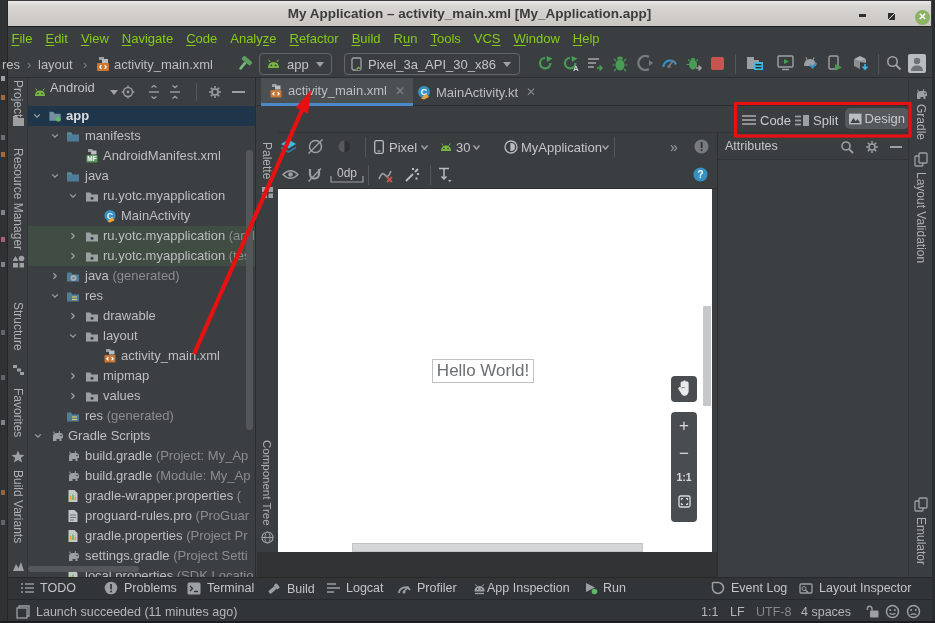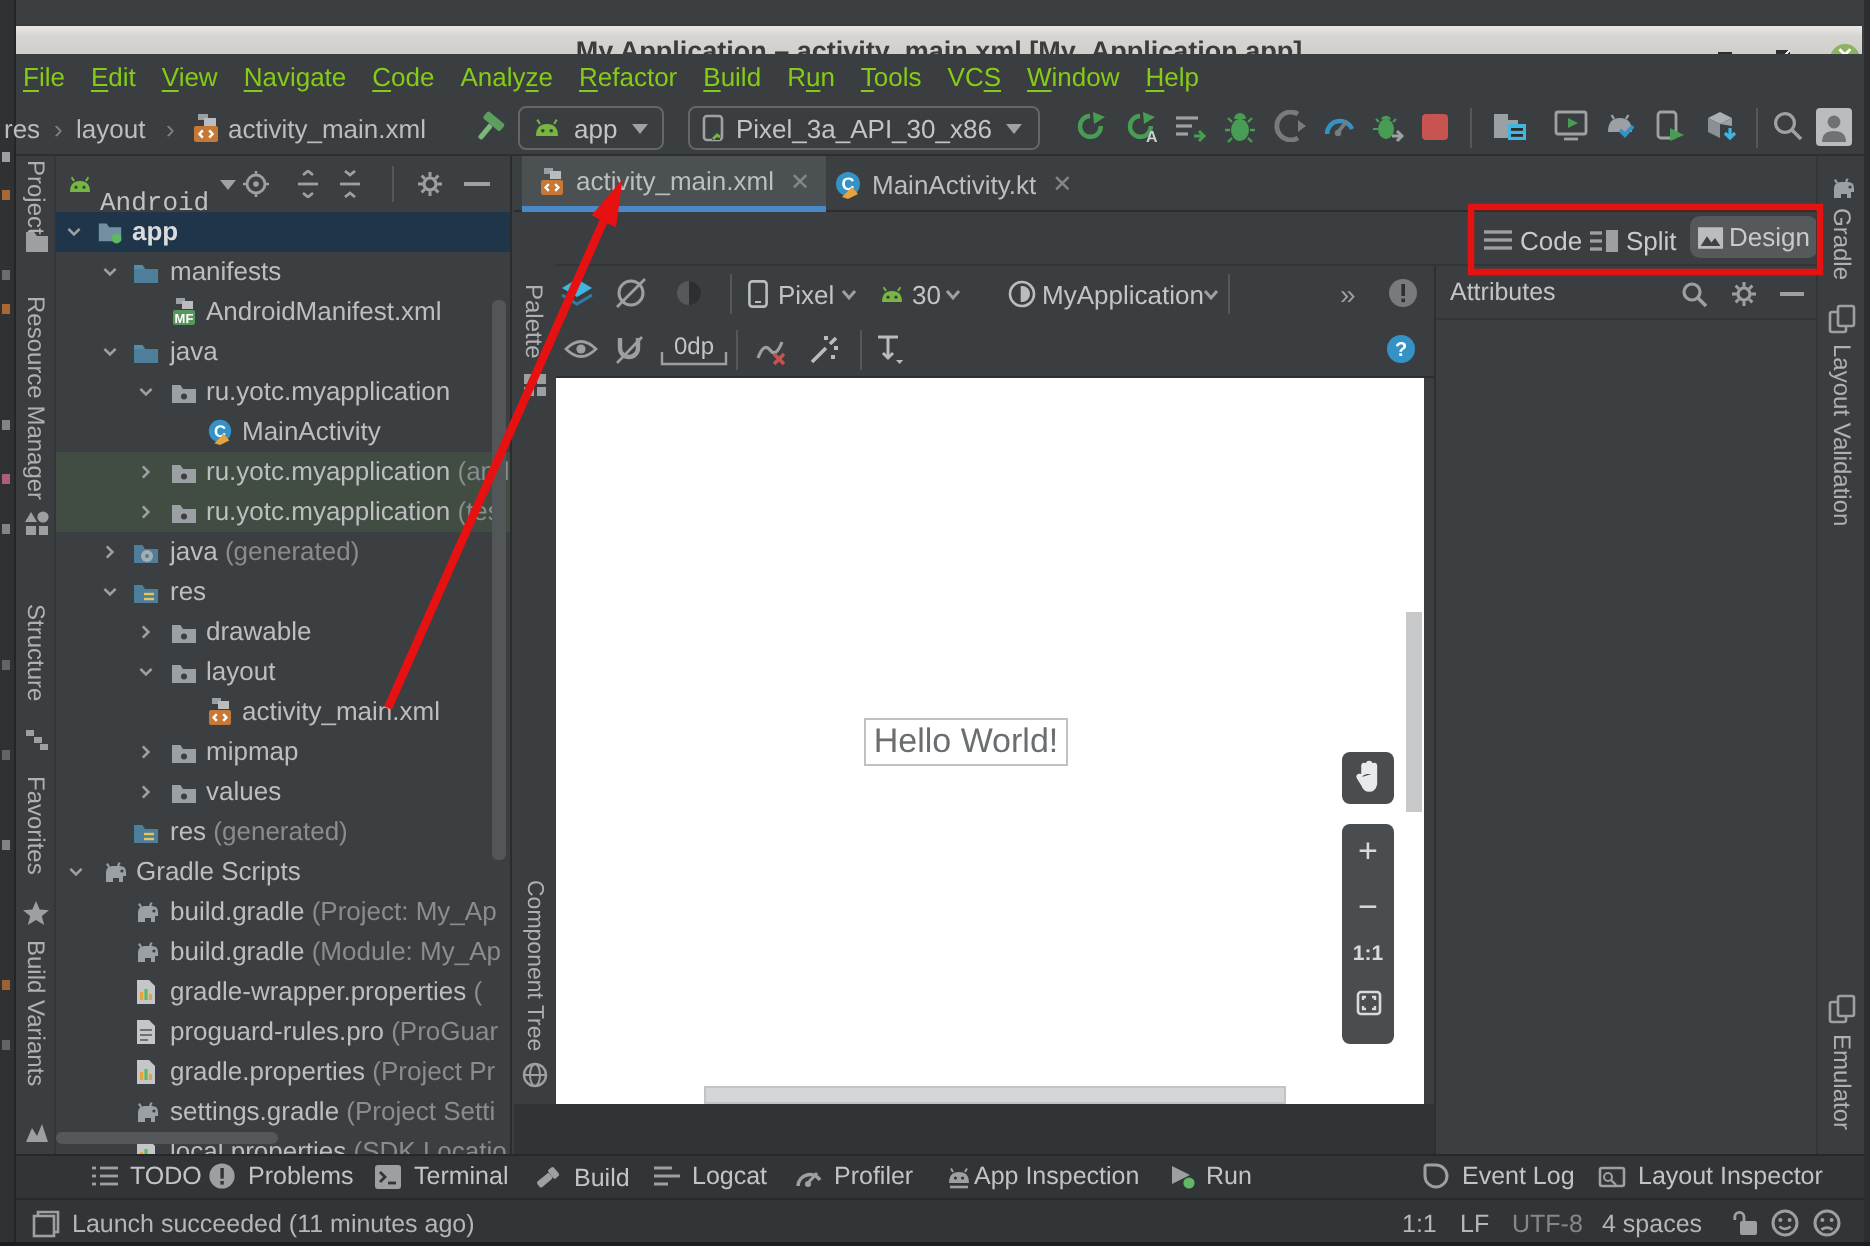--- a/index.html
+++ b/index.html
@@ -5,21 +5,21 @@
 html,body{margin:0;padding:0;}
 #app{position:relative;width:935px;height:623px;background:#3c3f41;overflow:hidden;
   font-family:"Liberation Sans",sans-serif;color:#bcbec0;font-size:13px;}
 #app *{box-sizing:border-box;}
 .abs{position:absolute;}
 
 #lsliver{left:0;top:0;width:8px;height:623px;background:#2f3133;border-right:1px solid #232526;}
 #rsliver{left:932px;top:0;width:3px;height:623px;background:#2b2d2e;}
 #titlebar{left:8px;top:0;width:923px;height:27px;
   background:linear-gradient(#eae9e7 0%,#d7d5d2 20%,#c9c6c2 100%);border-top:1px solid #3a3a3a;
-  border-bottom:1px solid #1f2122;margin-top:12px;}
+  border-bottom:1px solid #1f2122;}
 #title{left:0;top:5px;width:100%;text-align:center;color:#3c3c3c;font-weight:bold;font-size:13.5px;}
 .winbtn{top:9px;color:#4a4a4a;}
 #btnmin{left:851px;top:8px;width:7px;height:8px;border-bottom:3px solid #2f2f2f;}
 #btnmax{left:880px;top:12px;width:7px;height:7px;background:linear-gradient(135deg,#2f2f2f 45%,#e6e5e3 45%,#e6e5e3 55%,#2f2f2f 55%);}
 #btnclose{left:907px;top:9px;width:15px;height:15px;border-radius:50%;background:#8bb362;
   color:#fcfcfc;text-align:center;line-height:14px;font-size:10px;font-weight:bold;}
 
 #menubar{left:8px;top:27px;width:924px;height:23px;background:#3b3e40;color:#84cc16;
   display:flex;align-items:center;}
 #menubar span{padding:0 6.5px;}
@@ -359,21 +359,21 @@
     <span class="vlab" style="top:392px;">Build Variants</span>
     <svg class="abs" style="left:4px;top:482px;" width="13" height="12" viewBox="0 0 13 12">
         <path d="M1 11 L4 4 L6.5 8 L9 2 L12 11Z" fill="#9da0a2"></path>
       </svg>
   </div>
   <div class="abs" id="tree">
     <div id="treehead">
       <svg class="abs" style="left:5px;top:7px;" width="14" height="14" viewBox="0 0 14 14">
           <use href="#droid"></use>
         </svg>
-      <span class="abs" style="left:22px;top:16px;color:#c0c2c4;font-family:Liberation Mono, monospace;">Android</span>
+      <span class="abs" style="left:22px;top:2px;color:#c0c2c4;">Android</span>
       <span class="carr abs" style="left:75px;top:12px;"></span>
       <svg class="abs" style="left:93px;top:7px;" width="14" height="14" viewBox="0 0 14 14">
           <circle cx="7" cy="7" r="4.5" fill="none" stroke="#9da0a2" stroke-width="1.4"></circle>
           <circle cx="7" cy="7" r="1.4" fill="#9da0a2"></circle>
           <g stroke="#9da0a2" stroke-width="1.3">
             <line x1="7" y1="0.5" x2="7" y2="3"></line>
             <line x1="7" y1="11" x2="7" y2="13.5"></line>
             <line x1="0.5" y1="7" x2="3" y2="7"></line>
             <line x1="11" y1="7" x2="13.5" y2="7"></line>
           </g>
@@ -773,21 +773,21 @@
         <rect x="5" y="1" width="8" height="10" rx="1" fill="#3b3e40" stroke="#9da0a2" stroke-width="1.3"></rect>
       </svg>
     <span class="rlab" style="top:94px;">Layout Validation</span>
     <svg class="abs" style="left:5px;top:419px;" width="14" height="15" viewBox="0 0 14 15">
         <rect x="1" y="4" width="8" height="10" rx="1" fill="none" stroke="#9da0a2" stroke-width="1.3"></rect>
         <rect x="5" y="1" width="8" height="10" rx="1" fill="#3b3e40" stroke="#9da0a2" stroke-width="1.3"></rect>
       </svg>
     <span class="rlab" style="top:439px;">Emulator</span>
   </div>
   <div class="abs" id="bottombar">
-    <div class="bitem" style="left:38px;">
+    <div class="bitem" style="left:13px;">
         <svg width="13" height="12" viewBox="0 0 13 12">
           <g stroke="#9da0a2" stroke-width="1.4">
             <line x1="0" y1="2" x2="2" y2="2"></line>
             <line x1="4" y1="2" x2="13" y2="2"></line>
             <line x1="0" y1="6" x2="2" y2="6"></line>
             <line x1="4" y1="6" x2="13" y2="6"></line>
             <line x1="0" y1="10" x2="2" y2="10"></line>
             <line x1="4" y1="10" x2="13" y2="10"></line>
           </g>
         </svg>

